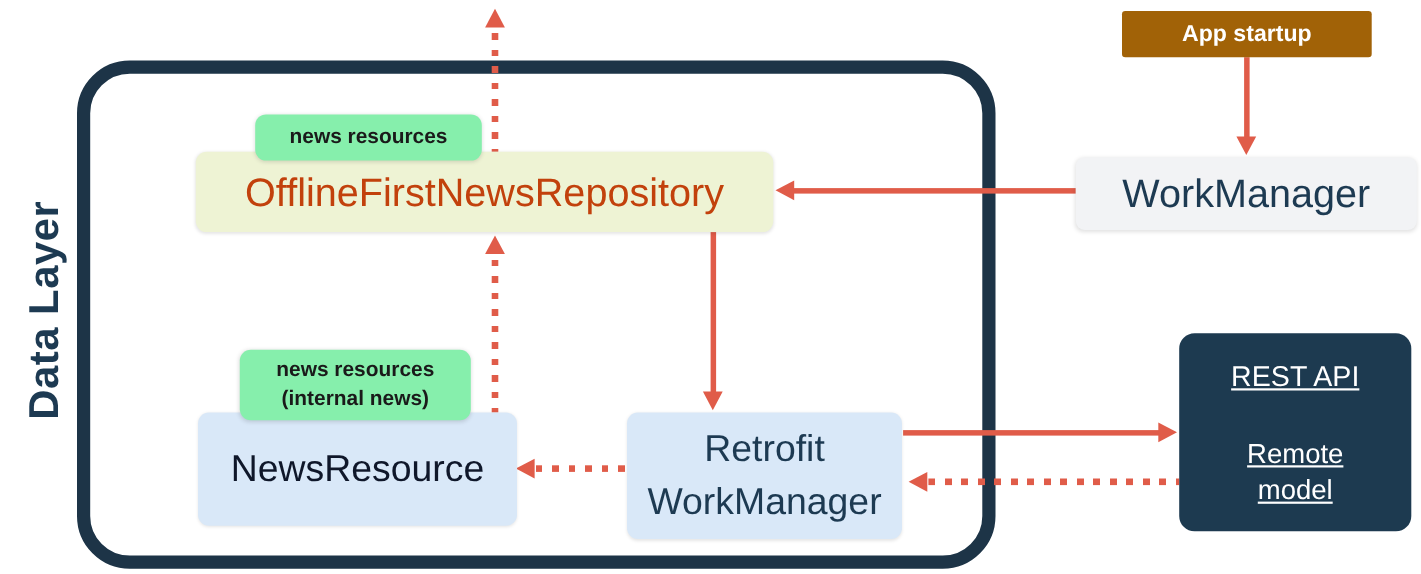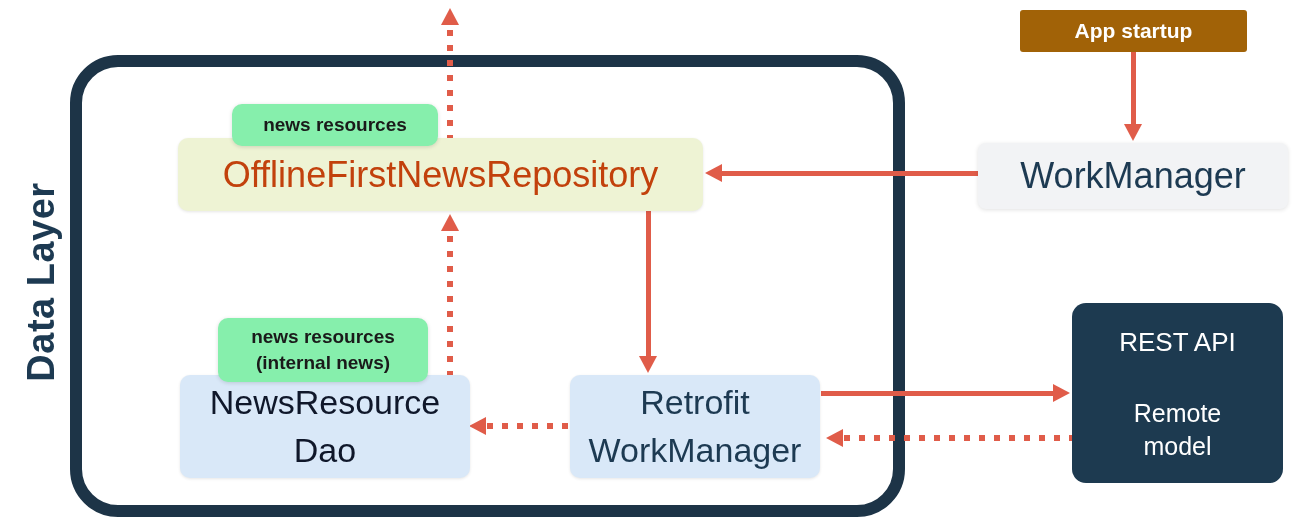--- a/index.html
+++ b/index.html
@@ -27,37 +27,37 @@
     left:178px; top:138px; width:525px; height:73px; background:#EEF3D4;
     border-radius:10px; font-size:36px; color:#c2410c;
     box-shadow:0 1px 3px rgba(0,0,0,0.10);
   }
   .node-dao {
     left:180px; top:375px; width:290px; height:103px; background:#D9E8F8;
     border-radius:10px; font-size:34px; color:#0f172a; line-height:1.4;
     box-shadow:0 1px 3px rgba(0,0,0,0.10);
   }
   .node-network {
-    left:570px; top:375px; width:250px; height:103px; background:#D9E8F8;
+    left:570px; top:375px; width:250px; height:115px; background:#D9E8F8;
     border-radius:10px; font-size:34px; color:#1D3A52; line-height:1.4;
     box-shadow:0 1px 3px rgba(0,0,0,0.10);
   }
   .node-workmanager {
     left:978px; top:143px; width:310px; height:66px; background:#F2F3F5;
     border-radius:8px; font-size:36px; color:#1D3A52;
     box-shadow:0 1px 4px rgba(0,0,0,0.12);
   }
   .node-appstartup {
     left:1020px; top:10px; width:227px; height:42px; background:#a16207;
     border-radius:3px; font-size:21px; font-weight:700; color:#ffffff;
   }
   .node-restapi {
     left:1072px; top:303px; width:211px; height:180px; background:#1D3A50;
     border-radius:14px; color:#ffffff; flex-direction:column;
-    justify-content:space-between; padding:24px 0 20px;
+    justify-content:space-between; padding:24px 0 20px;text-decoration:underline;
   }
   .restapi-title { font-size:26px; font-weight:500; }
   .restapi-sub { font-size:25px; font-weight:500; line-height:1.32; }
 
   
   .tag {
     position:absolute; background:#86efac; border-radius:10px; z-index:15;
     display:flex; align-items:center; justify-content:center; text-align:center;
     font-weight:700; font-size:19px; color:#1A1A1A; line-height:1.35;
     box-shadow:0 1px 4px rgba(0,0,0,0.14);
@@ -128,21 +128,20 @@
   <div class="node node-repository">
     <span>OfflineFirstNewsRepository</span>
   </div>
   <div class="tag tag-repository">
     <span>news resources</span>
   </div>
 
   <div class="node node-dao">
     <div>
       <div>NewsResource</div>
-      <div>Dao</div>
     </div>
   </div>
   <div class="tag tag-dao">
     <div>
       <div>news resources</div>
       <div>(internal news)</div>
     </div>
   </div>
 
   <div class="node node-network">

